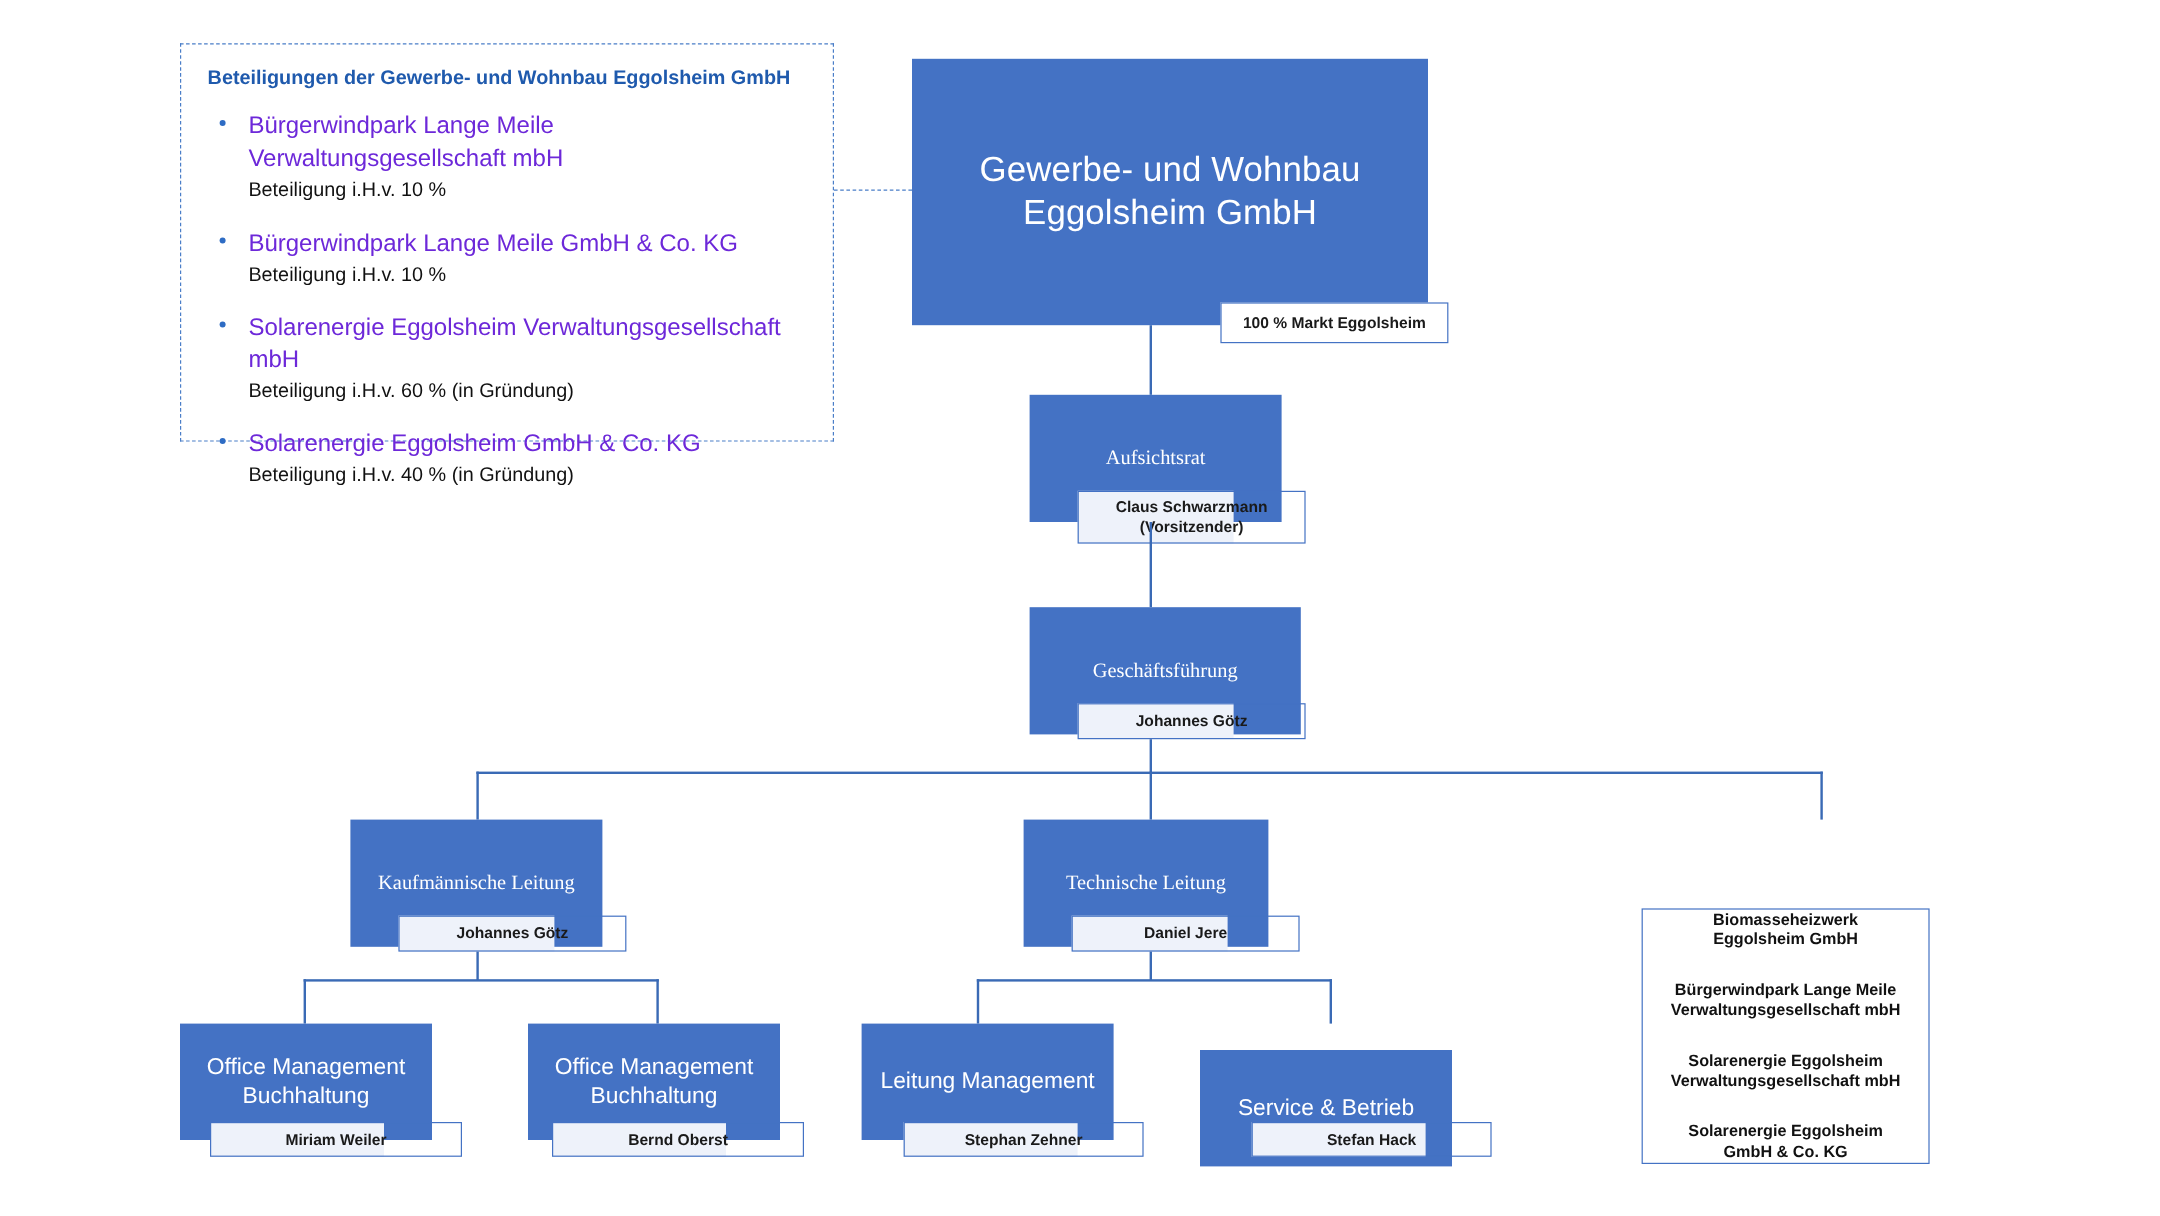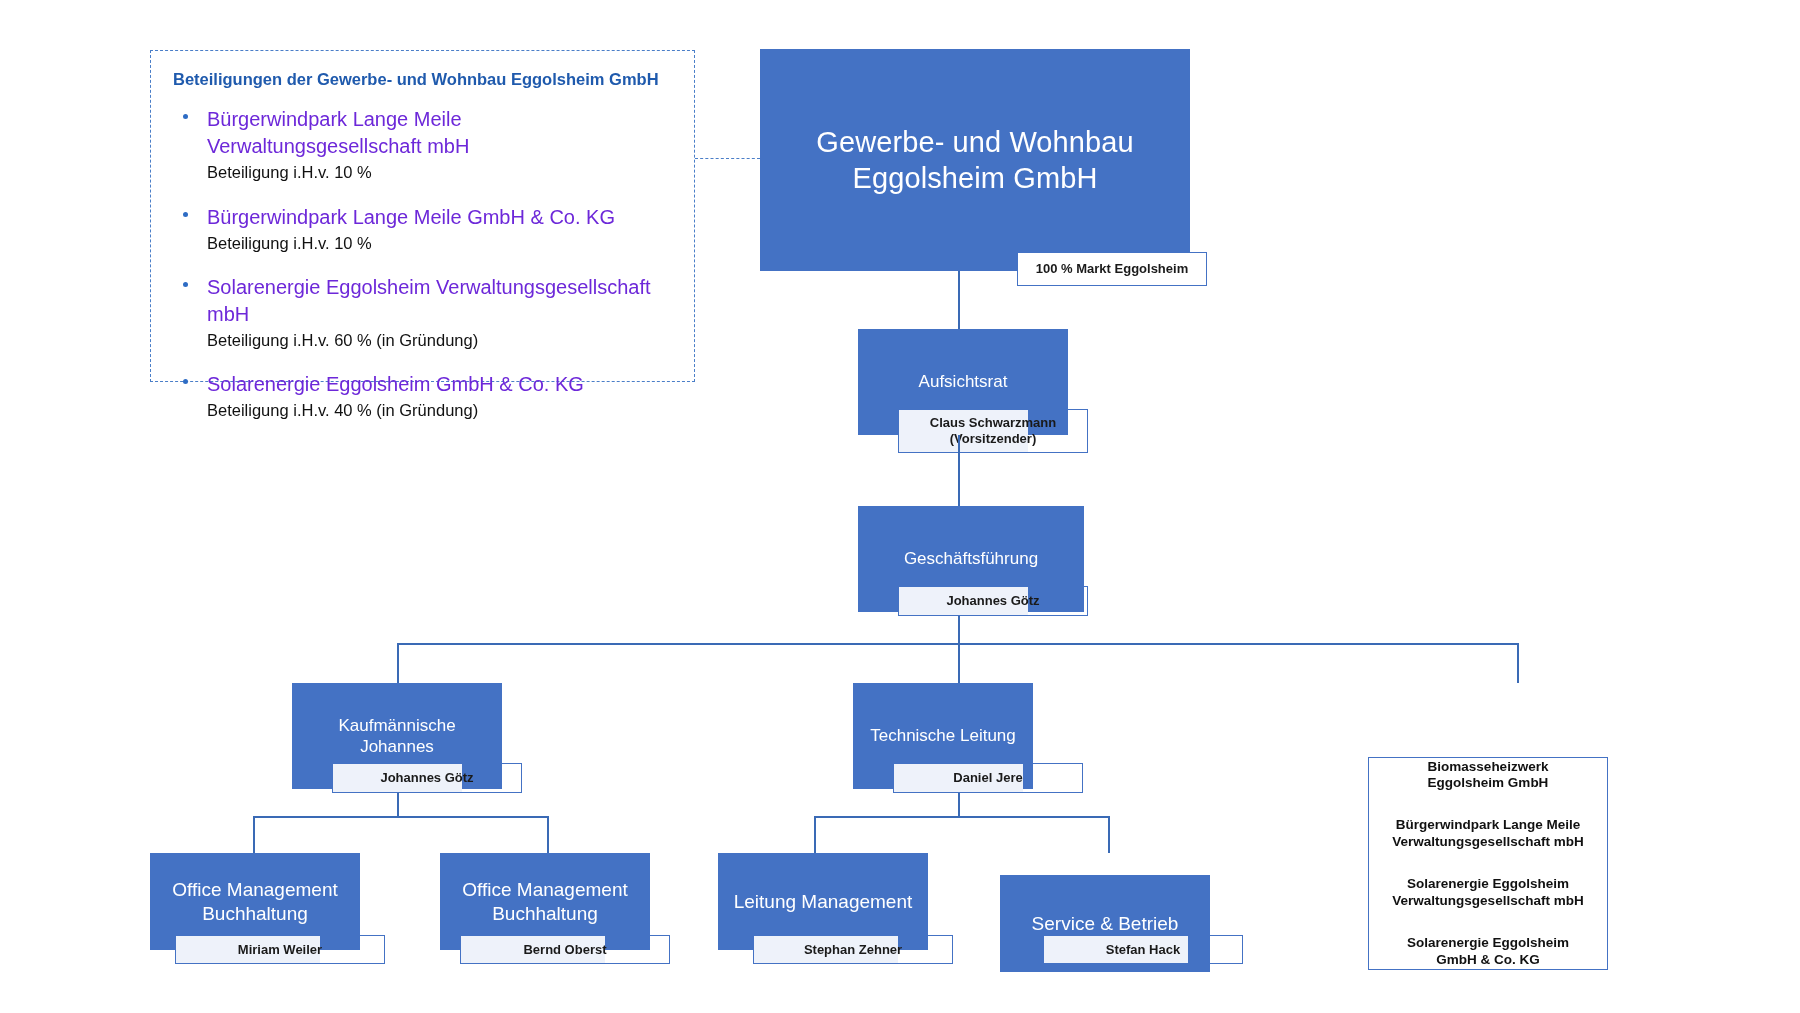--- a/index.html
+++ b/index.html
@@ -46,20 +46,21 @@
   
   .root {
     font-size: 29px;
     font-weight: 400;
     letter-spacing: .1px;
   }
   
   .lvl {
     font-size: 17px;
     font-weight: 400;
+    font-family: Liberation Serif, serif;
   }
   .leaf {
     font-size: 19px;
     font-weight: 400;
   }
 
   
   .plate {
     position: absolute;
     border: 1.6px solid #4472c4;
@@ -161,21 +162,21 @@
     position: absolute;
     border-top: 1.6px dashed #4a7ec8;
     height: 0;
   }
 </style>
 </head>
 <body>
 
 <div id="canvas">
 
-  <div class="legend" style="left:150px; top:50px; width:545px; height:332px;">
+  <div class="legend" style="left:150px; top:36px; width:545px; height:332px;">
     <div class="legend-title">Beteiligungen der Gewerbe- und Wohnbau Eggolsheim GmbH</div>
     <ul class="legend-list">
       <li class="legend-li">
         <span class="legend-bullet"></span>
         <span class="legend-name">Bürgerwindpark Lange Meile Verwaltungsgesellschaft mbH</span>
         <span class="legend-share">Beteiligung i.H.v. 10 %</span>
       </li>
       <li class="legend-li">
         <span class="legend-bullet"></span>
         <span class="legend-name">Bürgerwindpark Lange Meile GmbH &amp; Co. KG</span>
@@ -223,28 +224,28 @@
     <span class="plate-inner">Johannes Götz</span>
   </div>
 
   <div class="line vline" style="left:958px; top:616px; width:2px; height:28px;"></div>
   <div class="line hline" style="left:397px; top:643px; width:1122px; height:2px;"></div>
   <div class="line vline" style="left:397px; top:643px; width:2px; height:40px;"></div>
   <div class="line vline" style="left:958px; top:643px; width:2px; height:40px;"></div>
   <div class="line vline" style="left:1517px; top:643px; width:2px; height:40px;"></div>
 
   <div class="unit lvl" style="left:292px; top:683px; width:210px; height:106px;">
-    <span class="unit-title">Kaufmännische Johannes</span>
+    <span class="unit-title">Kaufmännische Leitung</span>
   </div>
   <div class="gb-tint" style="left:332px; top:763px; width:130px; height:30px;"></div>
   <div class="plate" style="left:332px; top:763px; width:190px; height:30px; background:transparent;">
     <span class="plate-inner">Johannes Götz</span>
   </div>
 
-  <div class="unit lvl" style="left:853px; top:683px; width:180px; height:106px;">
+  <div class="unit lvl" style="left:853px; top:683px; width:204px; height:106px;">
     <span class="unit-title">Technische Leitung</span>
   </div>
   <div class="gb-tint" style="left:893px; top:763px; width:130px; height:30px;"></div>
   <div class="plate" style="left:893px; top:763px; width:190px; height:30px; background:transparent;">
     <span class="plate-inner">Daniel Jere</span>
   </div>
 
   <div class="gb-tint" style="left:1368px; top:757px; width:165px; height:28px;"></div>
   <div class="gb-panel" style="left:1368px; top:757px; width:240px; height:213px;">
     <div class="gb-item">

